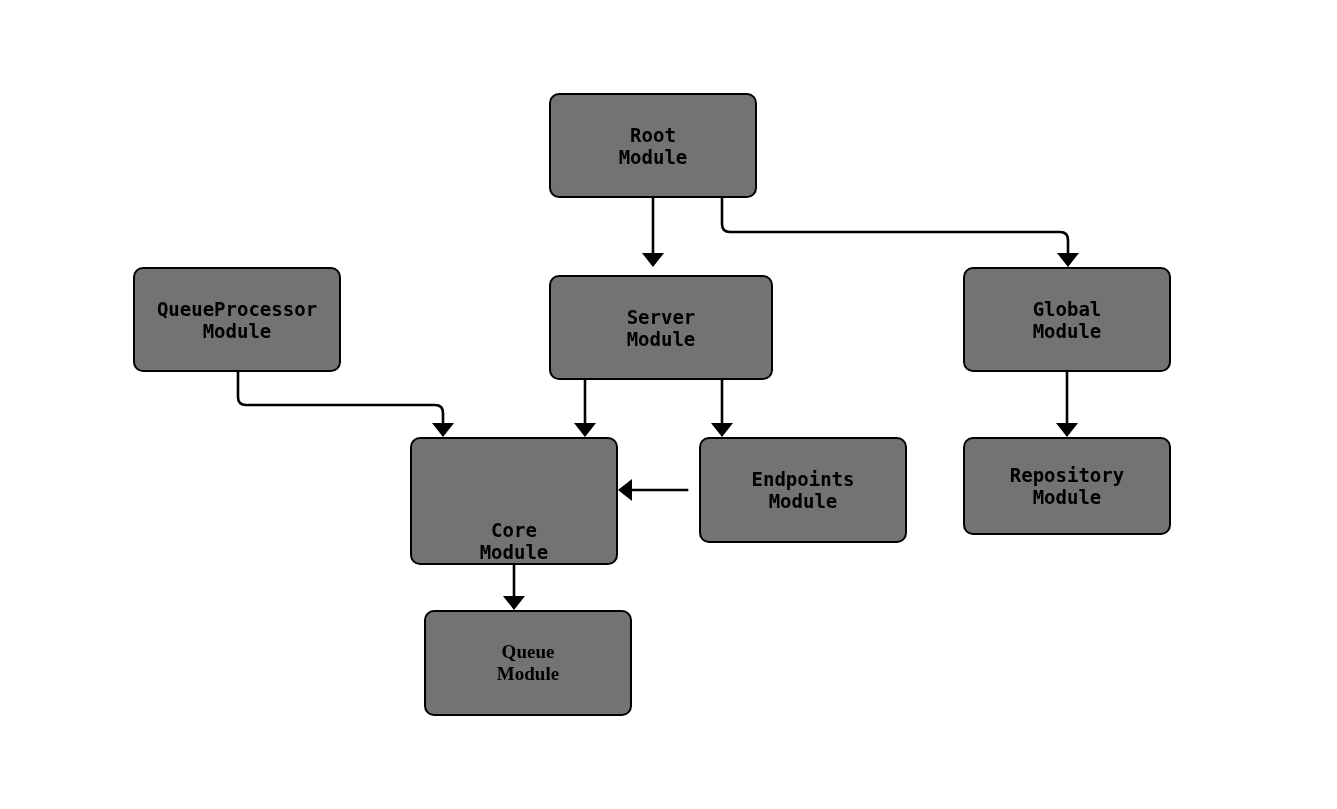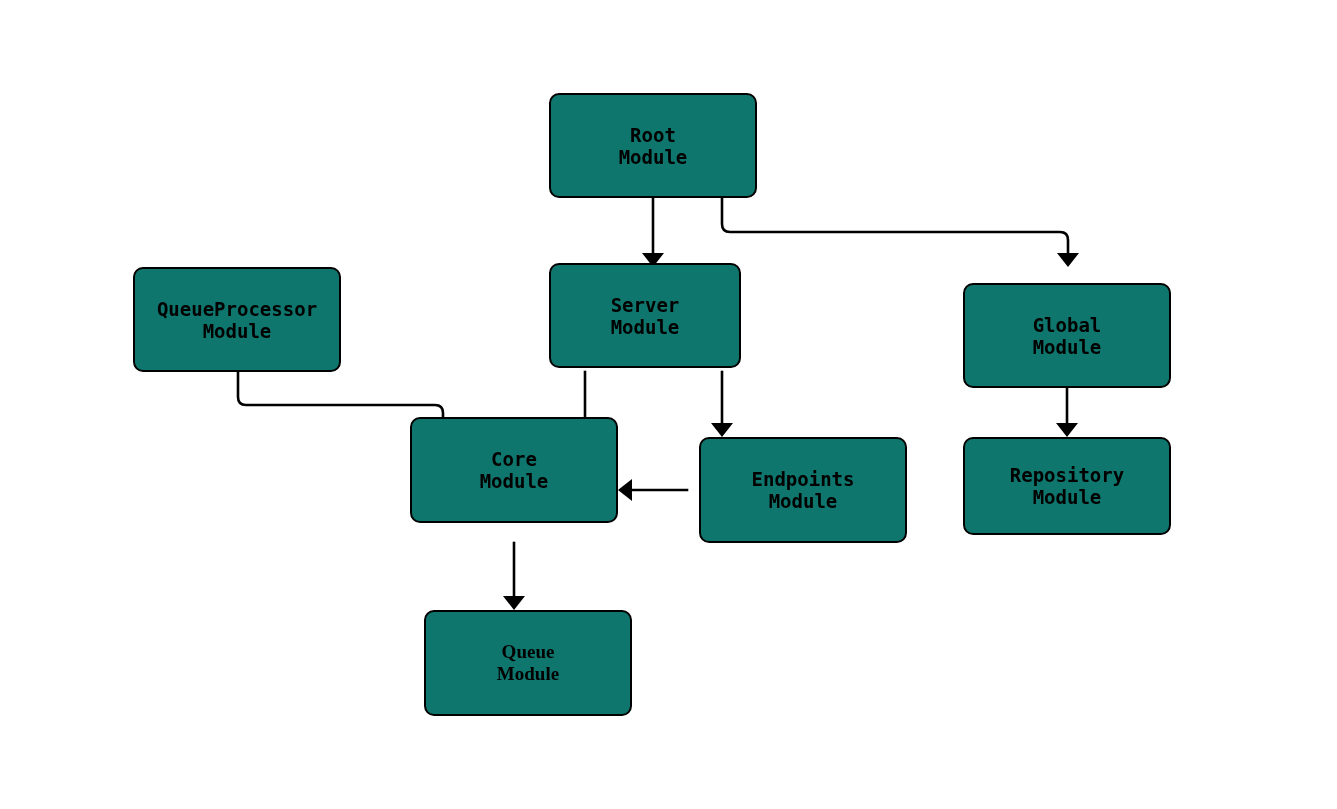--- a/index.html
+++ b/index.html
@@ -29,21 +29,21 @@
     stroke-width: 2.6;
     stroke-linecap: square;
   }
   .arrowhead {
     fill: #000000;
     stroke: none;
   }
   .node {
     position: absolute;
     box-sizing: border-box;
-    background: #0f766e;
+    background: #737373;
     border: 2.8px solid #000000;
     border-radius: 10px;
     display: flex;
     align-items: center;
     justify-content: center;
   }
   .node-label {
     font-size: 19px;
     line-height: 22px;
     font-weight: bold;
@@ -83,36 +83,36 @@
 
     <path class="edge-line" d="M514,543 L514,597"></path>
     <polygon class="arrowhead" points="503,596 525,596 514,610"></polygon>
   </svg>
 
   <div class="node" style="left:549px; top:93px; width:208px; height:105px;">
     <span class="node-label">Root
 Module</span>
   </div>
 
-  <div class="node" style="left:549px; top:263px; width:192px; height:105px;">
+  <div class="node" style="left:549px; top:275px; width:224px; height:105px;">
     <span class="node-label">Server
 Module</span>
   </div>
 
   <div class="node" style="left:133px; top:267px; width:208px; height:105px;">
     <span class="node-label">QueueProcessor
 Module</span>
   </div>
 
-  <div class="node" style="left:963px; top:267px; width:208px; height:105px;margin-top:16px;">
+  <div class="node" style="left:963px; top:267px; width:208px; height:105px;">
     <span class="node-label">Global
 Module</span>
   </div>
 
-  <div class="node" style="left:410px; top:417px; width:208px; height:106px;">
+  <div class="node" style="left:410px; top:437px; width:208px; height:128px;align-items:flex-end;">
     <span class="node-label">Core
 Module</span>
   </div>
 
   <div class="node" style="left:687px; top:437px; width:208px; height:106px;margin-left:12px;">
     <span class="node-label">Endpoints
 Module</span>
   </div>
 
   <div class="node" style="left:963px; top:437px; width:208px; height:98px;">

